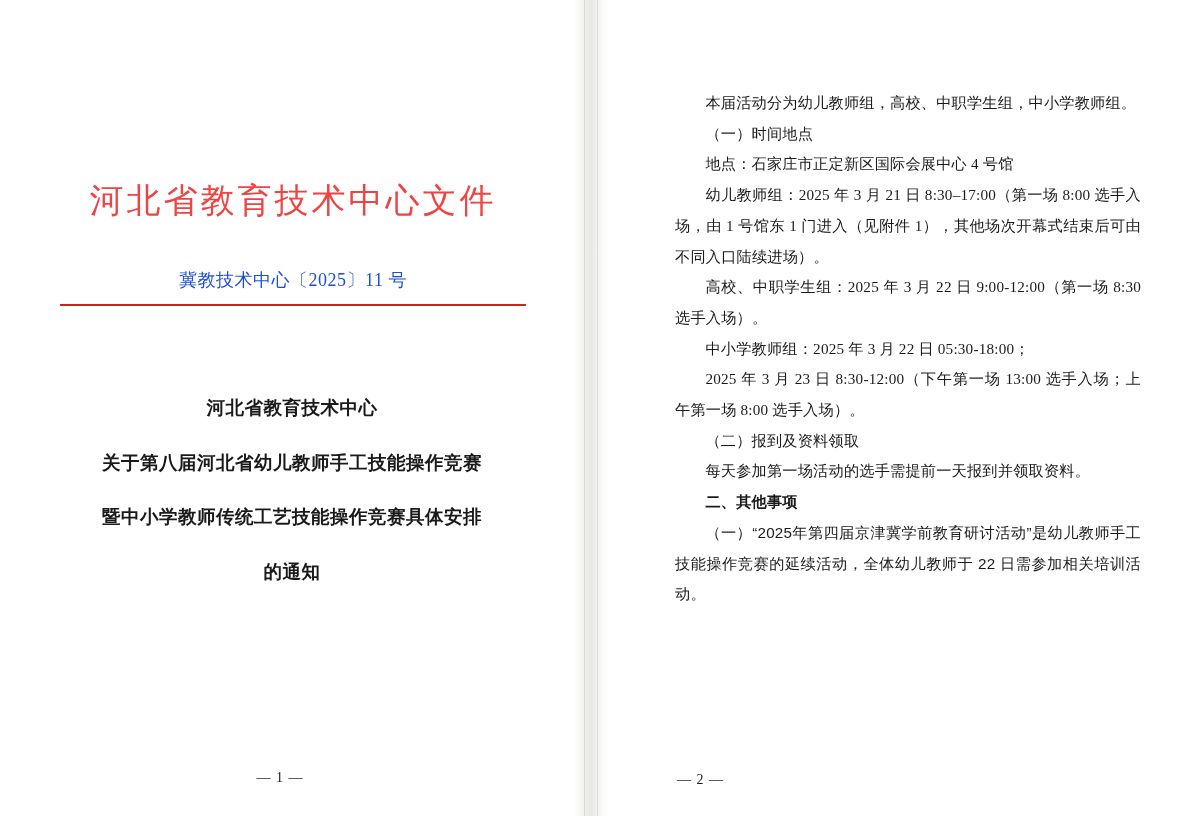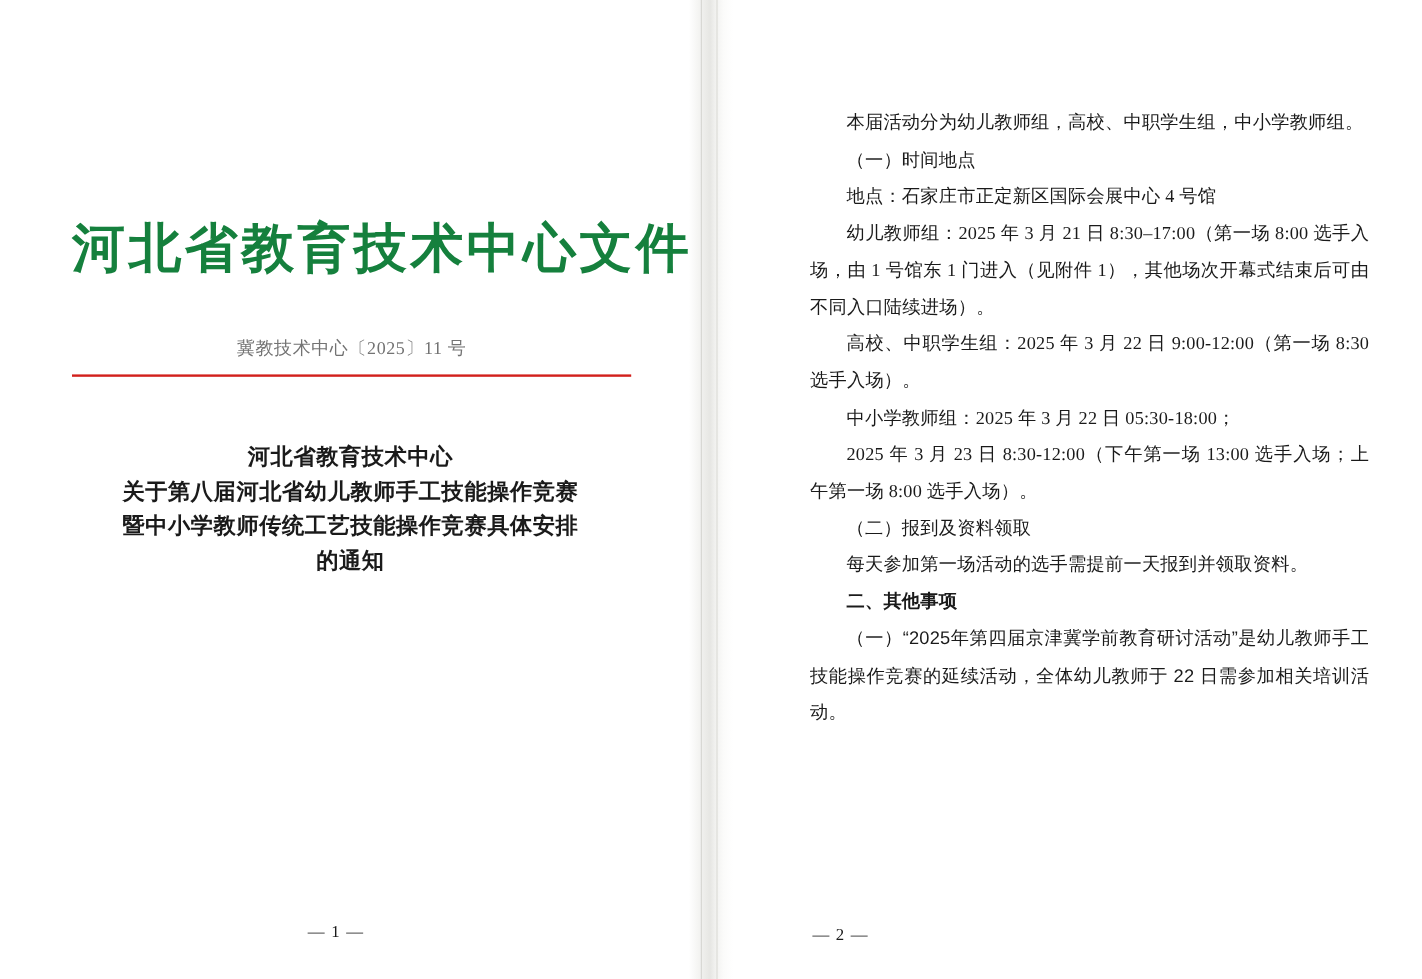--- a/index.html
+++ b/index.html
@@ -63,50 +63,50 @@
 
   
   .doc-head {
     position: absolute;
     left: 60px;
     right: 48px;
     top: 178px;
     text-align: center;
   }
   .doc-title {
-    color: #15803d;
-    font-size: 44px;
-    font-weight: bold;
+    color: #ef4444;
+    font-size: 34px;
+    font-weight: normal;
     letter-spacing: 3px;
     font-family: "Liberation Serif", "DejaVu Serif", serif;
     white-space: nowrap;
   }
   .doc-number {
     margin-top: 44px;
-    font-size: 15px;
-    color: #737373;
+    font-size: 18px;
+    color: #1d4ed8;
     letter-spacing: 0.5px;
   }
   .red-rule {
     margin-top: 12px;
     height: 2px;
     background: #d2201c;
   }
   .subject {
     position: absolute;
     left: 56px;
     right: 46px;
     top: 368px;
     text-align: center;
     font-size: 18.5px;
     font-weight: bold;
     line-height: 1.55;
     letter-spacing: 0.5px;
   }
-  .subject .l { display: block; white-space: nowrap; }
+  .subject .l { display: block; white-space: nowrap; margin-top: 26px; }
   .body-left {
     position: absolute;
     left: 62px;
     right: 48px;
     top: 512px;
     font-size: 15.3px;
     line-height: 2.0;
     letter-spacing: 0.3px;
     text-align: justify;
   }

